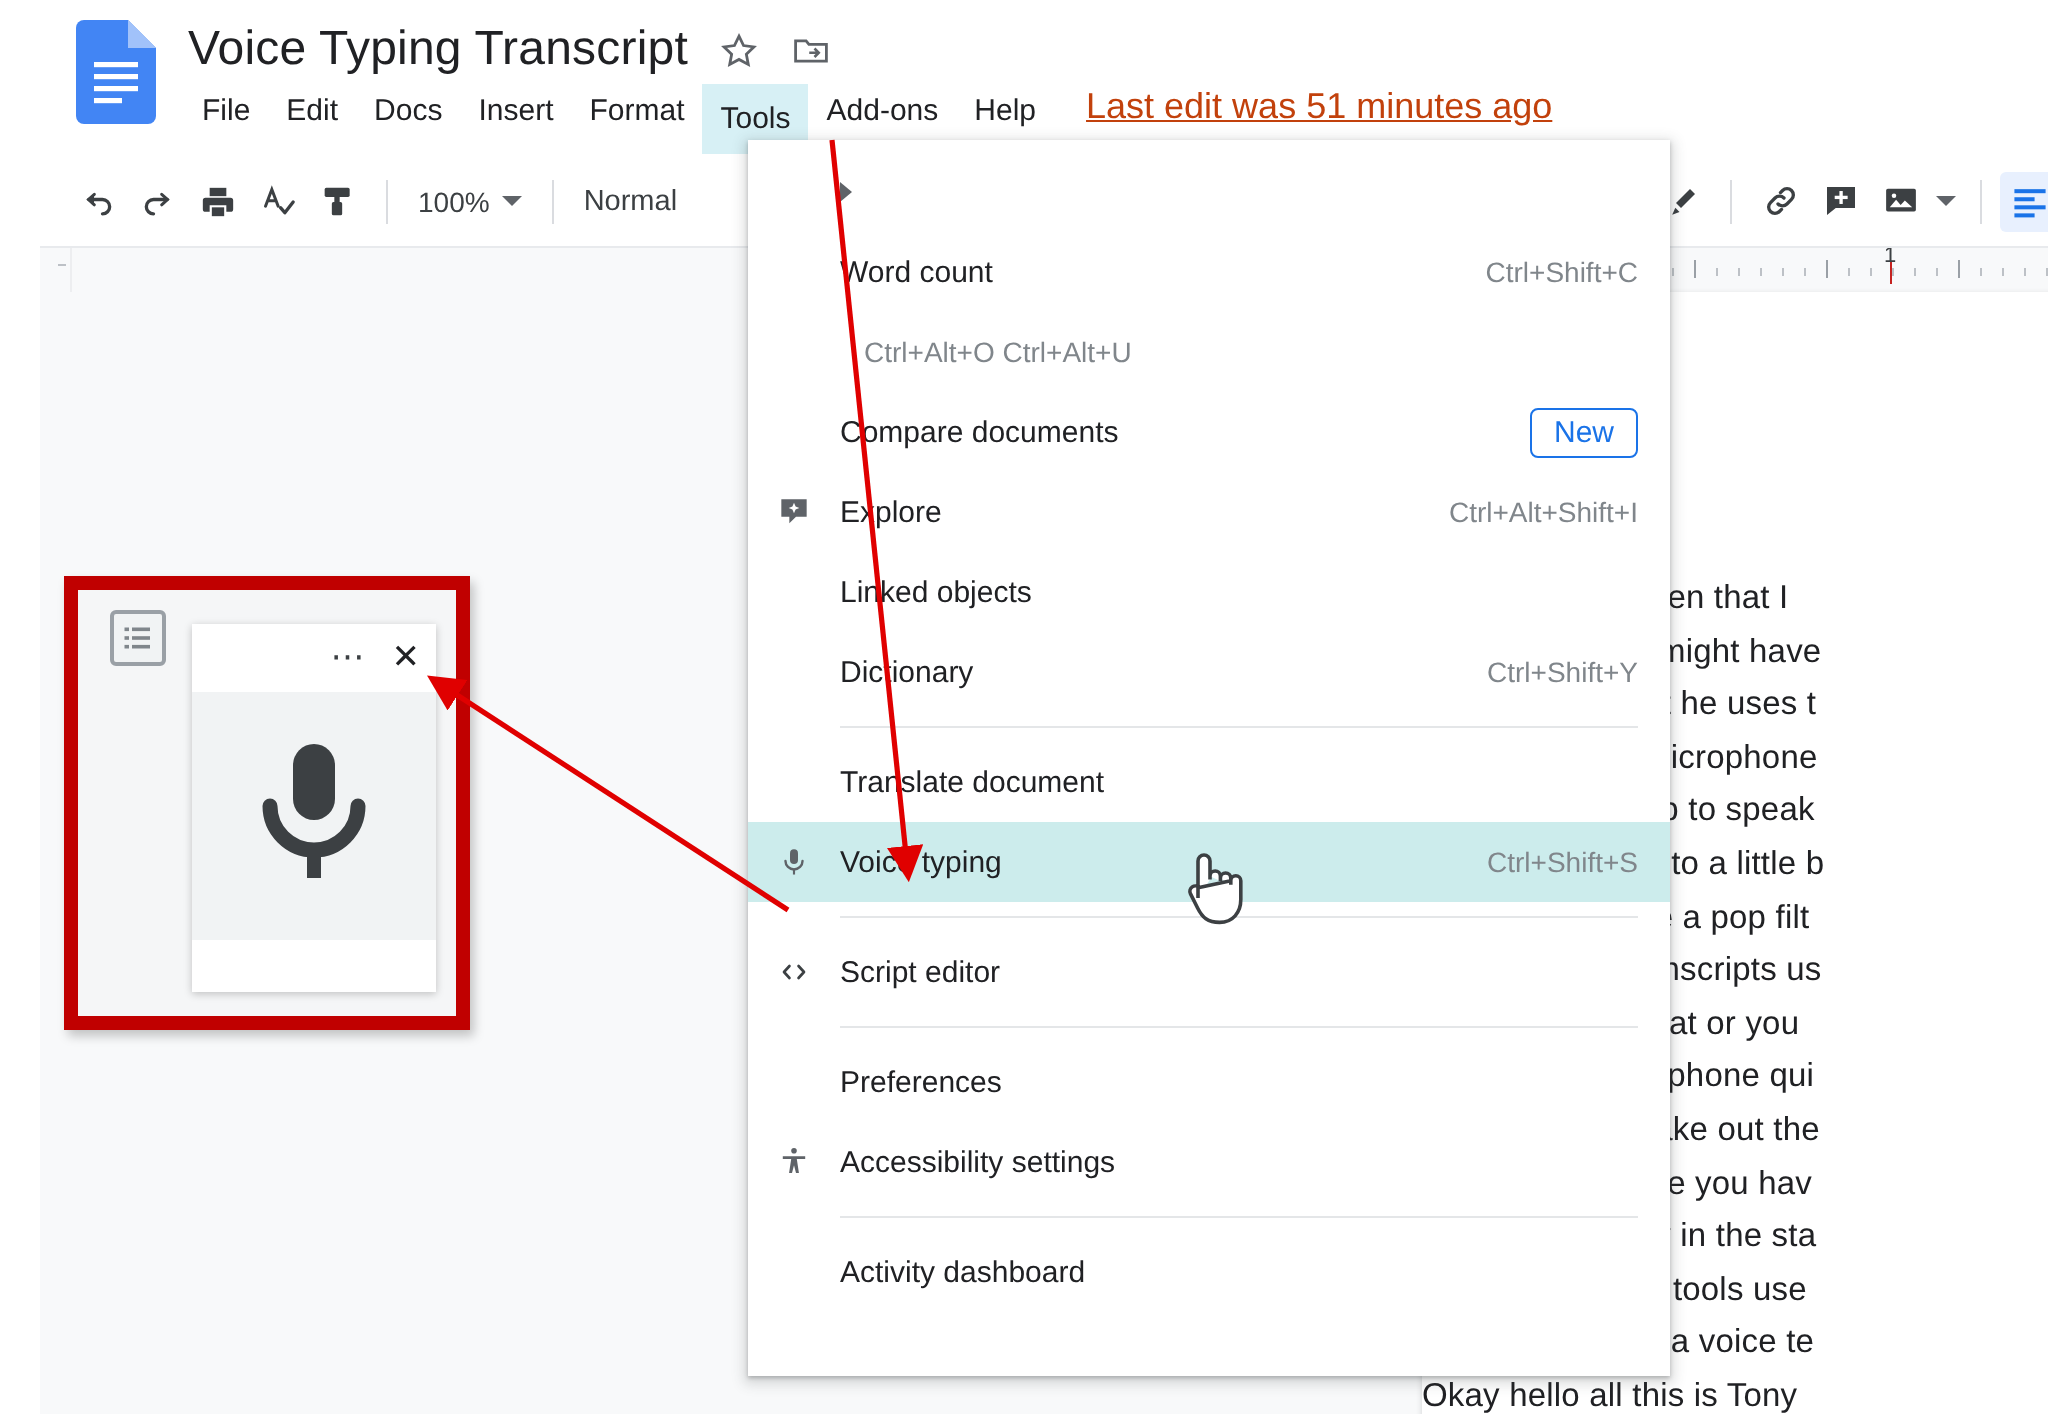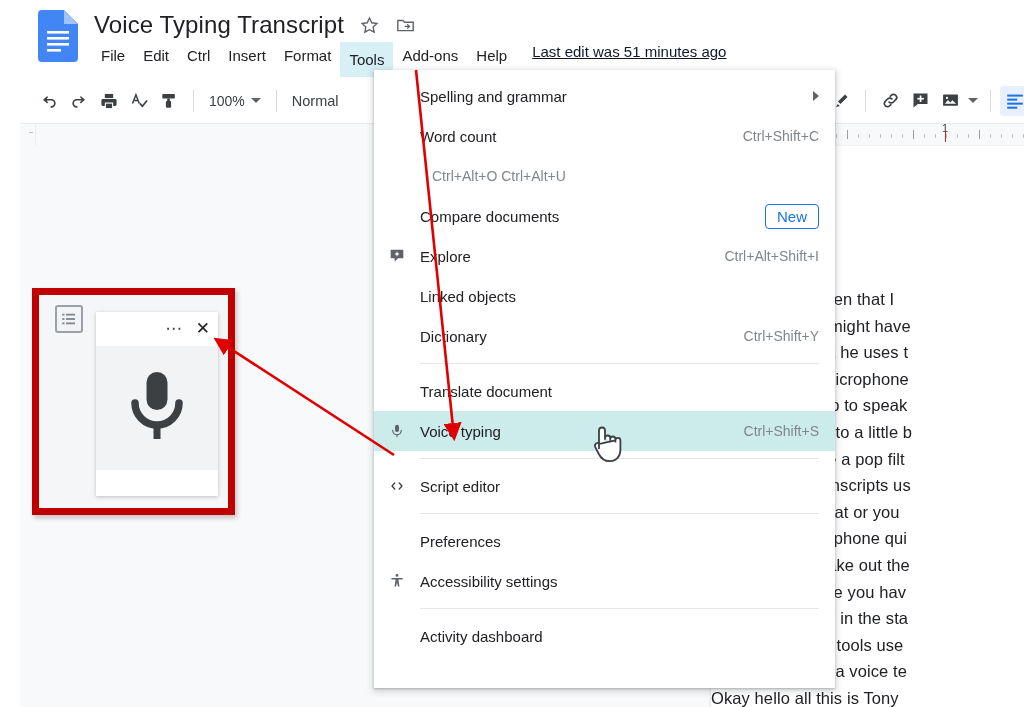--- a/index.html
+++ b/index.html
@@ -37,21 +37,21 @@
   }
   .menu-item {
     font-size: 15px; color: #202124; padding: 4px 9px; cursor: pointer;
     white-space: nowrap; line-height: 18px;
   }
   #menu-tools {
     background: #d7f0f5; height: 35px; display: flex; align-items: center;
     padding: 0 9px; position: relative; top: -1px;
   }
   .last-edit {
-    font-size: 15px; color: #0f172a; margin-left: 16px;
+    font-size: 18px; color: #c2410c; margin-left: 16px;
     text-decoration: underline; cursor: pointer; white-space: nowrap;
   }
 
   
   .toolbar {
     position: absolute; top: 78px; left: 0; width: 1024px; height: 46px;
     background: #ffffff; display: flex; align-items: center;
     padding: 0 14px; gap: 0; z-index: 4;
     border-bottom: 1px solid #e8eaed;
   }
@@ -197,21 +197,21 @@
         <svg width="21" height="21" viewBox="0 0 24 24" fill="none" stroke="#5f6368" stroke-width="1.6">
           <path d="M3.2 6.2h6l1.6 2h10v9.6H3.2z"></path>
           <path d="M11 13h5M14 10.6l2.4 2.4-2.4 2.4" stroke-width="1.5"></path>
         </svg>
       </div>
     </div>
 
     <div class="menubar">
       <div class="menu-item">File</div>
       <div class="menu-item">Edit</div>
-      <div class="menu-item">Ctrl</div>
+      <div class="menu-item">Docs</div>
       <div class="menu-item">Insert</div>
       <div class="menu-item">Format</div>
       <div class="menu-item" id="menu-tools">Tools</div>
       <div class="menu-item">Add-ons</div>
       <div class="menu-item">Help</div>
       <div class="last-edit">Last edit was 51 minutes ago</div>
     </div>
   </div>
 
   <div class="toolbar">
@@ -391,21 +391,20 @@
             <rect x="31.5" y="56" width="7" height="17" fill="#3c4043"></rect>
           </svg>
         </div>
       </div>
     </div>
   </div>
 
   <div class="dropdown" id="dropdown">
       <div class="mrow">
         <span class="mi"></span>
-        <span class="mlabel">Spelling and grammar</span>
         <span class="submenu-arrow"></span>
       </div>
       <div class="mrow">
         <span class="mi"></span>
         <span class="mlabel">Word count</span>
         <span class="mshort">Ctrl+Shift+C</span>
       </div>
       <div class="mrow">
         <span class="mi"></span>
         <span class="mshort">Ctrl+Alt+O Ctrl+Alt+U</span>

